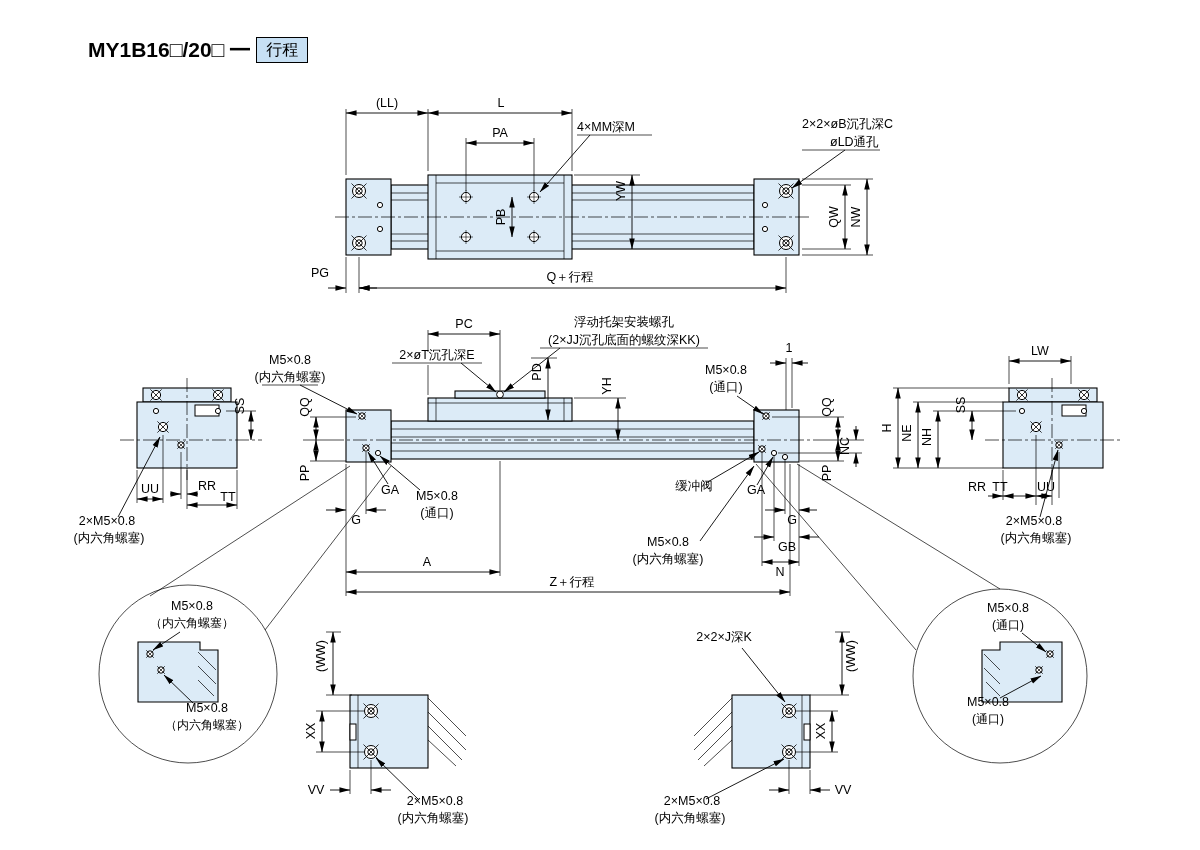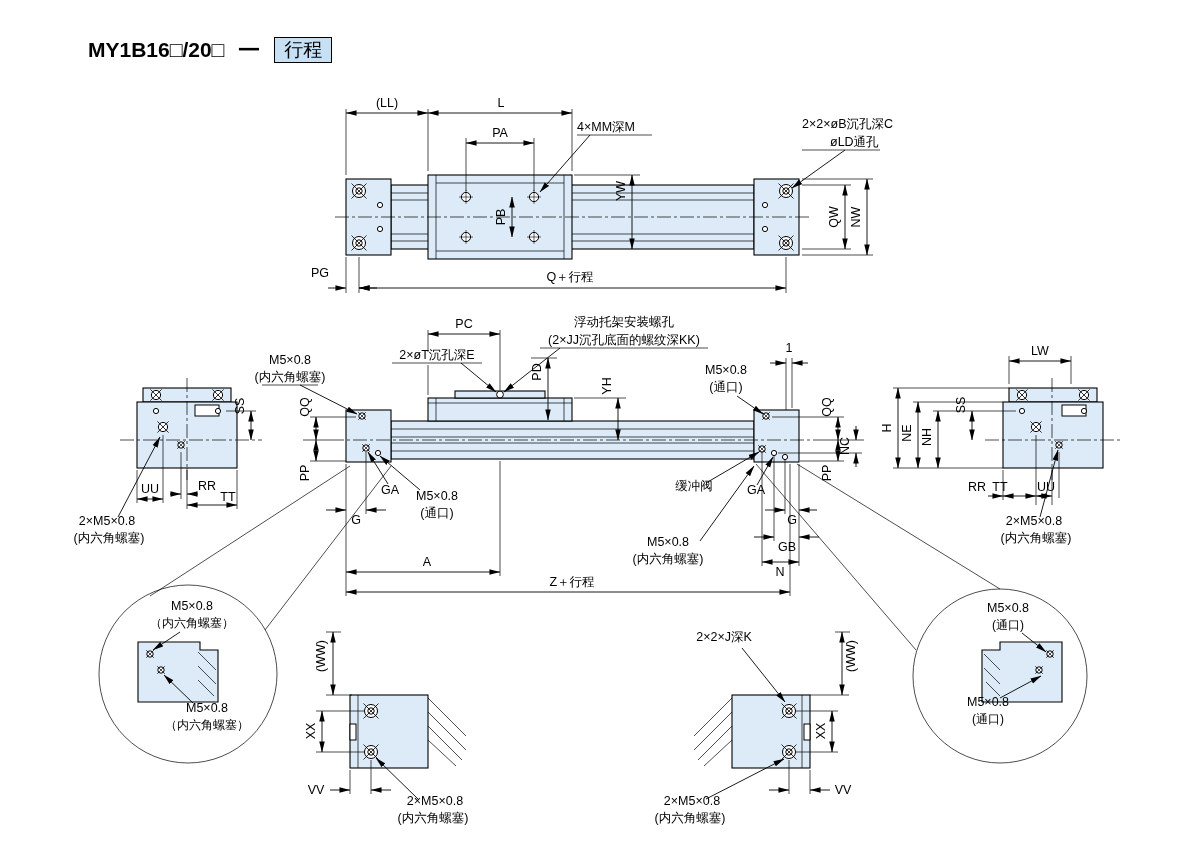--- a/index.html
+++ b/index.html
@@ -1,25 +1,25 @@
 <!DOCTYPE html>
 <html><head>
 <meta charset="utf-8">
 <style>
   html,body { margin:0; padding:0; background:#fff; }
   .canvas { position:relative; width:1200px; height:850px; background:#fff; overflow:hidden;
             font-family:"Liberation Sans","DejaVu Sans",sans-serif; }
   .hdr { position:absolute; left:88px; top:28px; z-index:2; }
   .hdr .title { display:inline-block; font-size:19px; font-weight:600; letter-spacing:0.5px;
                 color:#000; border-bottom:3.5px solid #000; padding-bottom:6px; }
-  .hdr .model-row { margin-top:9px; display:flex; align-items:center; gap:16px; }
+  .hdr .model-row { margin-top:9px; display:flex; align-items:center; gap:7px; }
   .hdr .model { font-size:21px; font-weight:600; color:#000; }
   .hdr .dash { font-size:18px; font-weight:700; color:#000; transform:scaleX(1.3); }
   .hdr .stroke-box { display:inline-block; border:1.6px solid #000; background:#c7e0f4;
-                     font-size:19px; line-height:22px; padding:1px 9px; color:#000; }
+                     font-size:16px; line-height:22px; padding:1px 9px; color:#000; }
   svg { position:absolute; left:0; top:0; }
   .f  { fill:#dcebf7; stroke:#000; stroke-width:1.1; }
   .fw { fill:#ffffff; stroke:#000; stroke-width:1; }
   .t  { stroke:#000; stroke-width:0.7; fill:none; }
   .d  { stroke:#000; stroke-width:0.9; fill:none; }
   .c  { stroke:#000; stroke-width:0.7; fill:none; stroke-dasharray:14 3 3 3; }
   text { font-size:12.5px; fill:#000; }
   text.sm { font-size:12px; }
 </style>
 </head>

